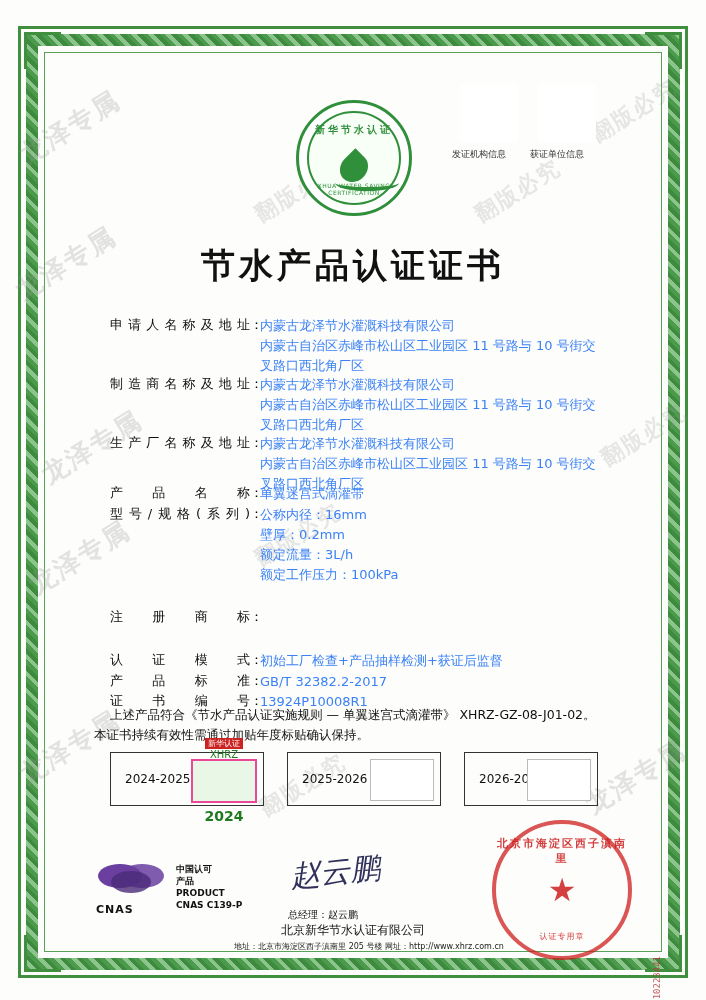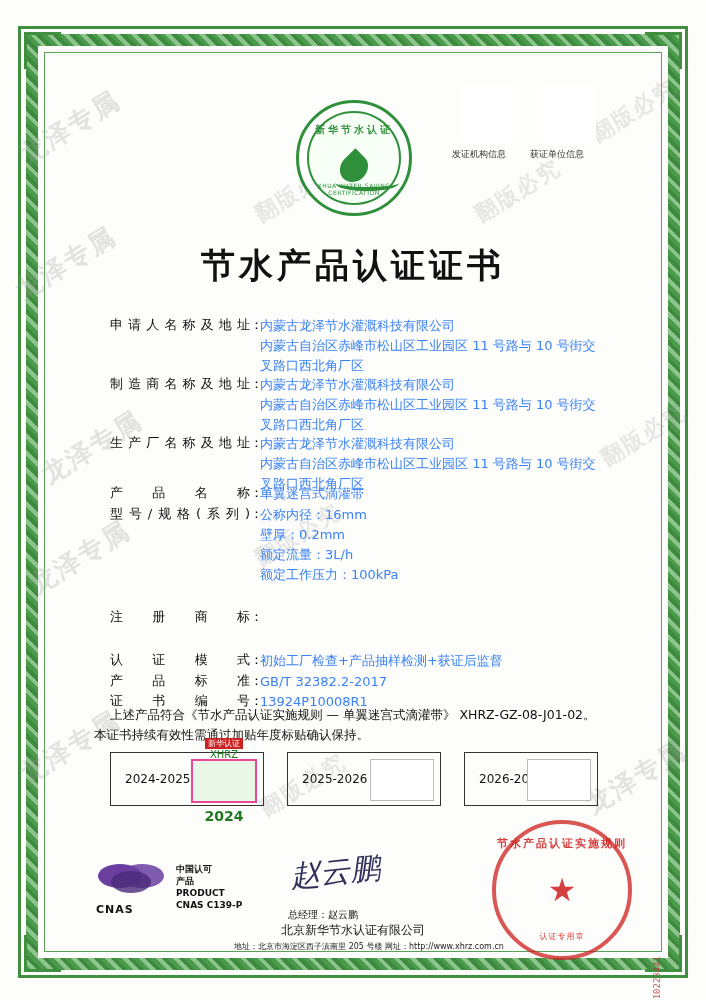--- a/index.html
+++ b/index.html
@@ -381,21 +381,21 @@
     <div>中国认可</div>
     <div>产品</div>
     <div>PRODUCT</div>
     <div>CNAS C139-P</div>
   </div>
 
   <div class="sign">赵云鹏</div>
   <div class="sign-label">总经理：赵云鹏</div>
 
   <div class="seal">
-    <div class="seal-top">节水产品认证实施规则</div>
+    <div class="seal-top">北京市海淀区西子滇南里</div>
     <div class="seal-star">★</div>
     <div class="seal-bottom">认证专用章</div>
   </div>
 
 
   <div class="vcode">1011210223441</div>
 
   <div class="footer1">北京新华节水认证有限公司</div>
   <div class="footer2">地址：北京市海淀区西子滇南里 205 号楼   网址：http://www.xhrz.com.cn</div>
   <div class="footer3"></div>

